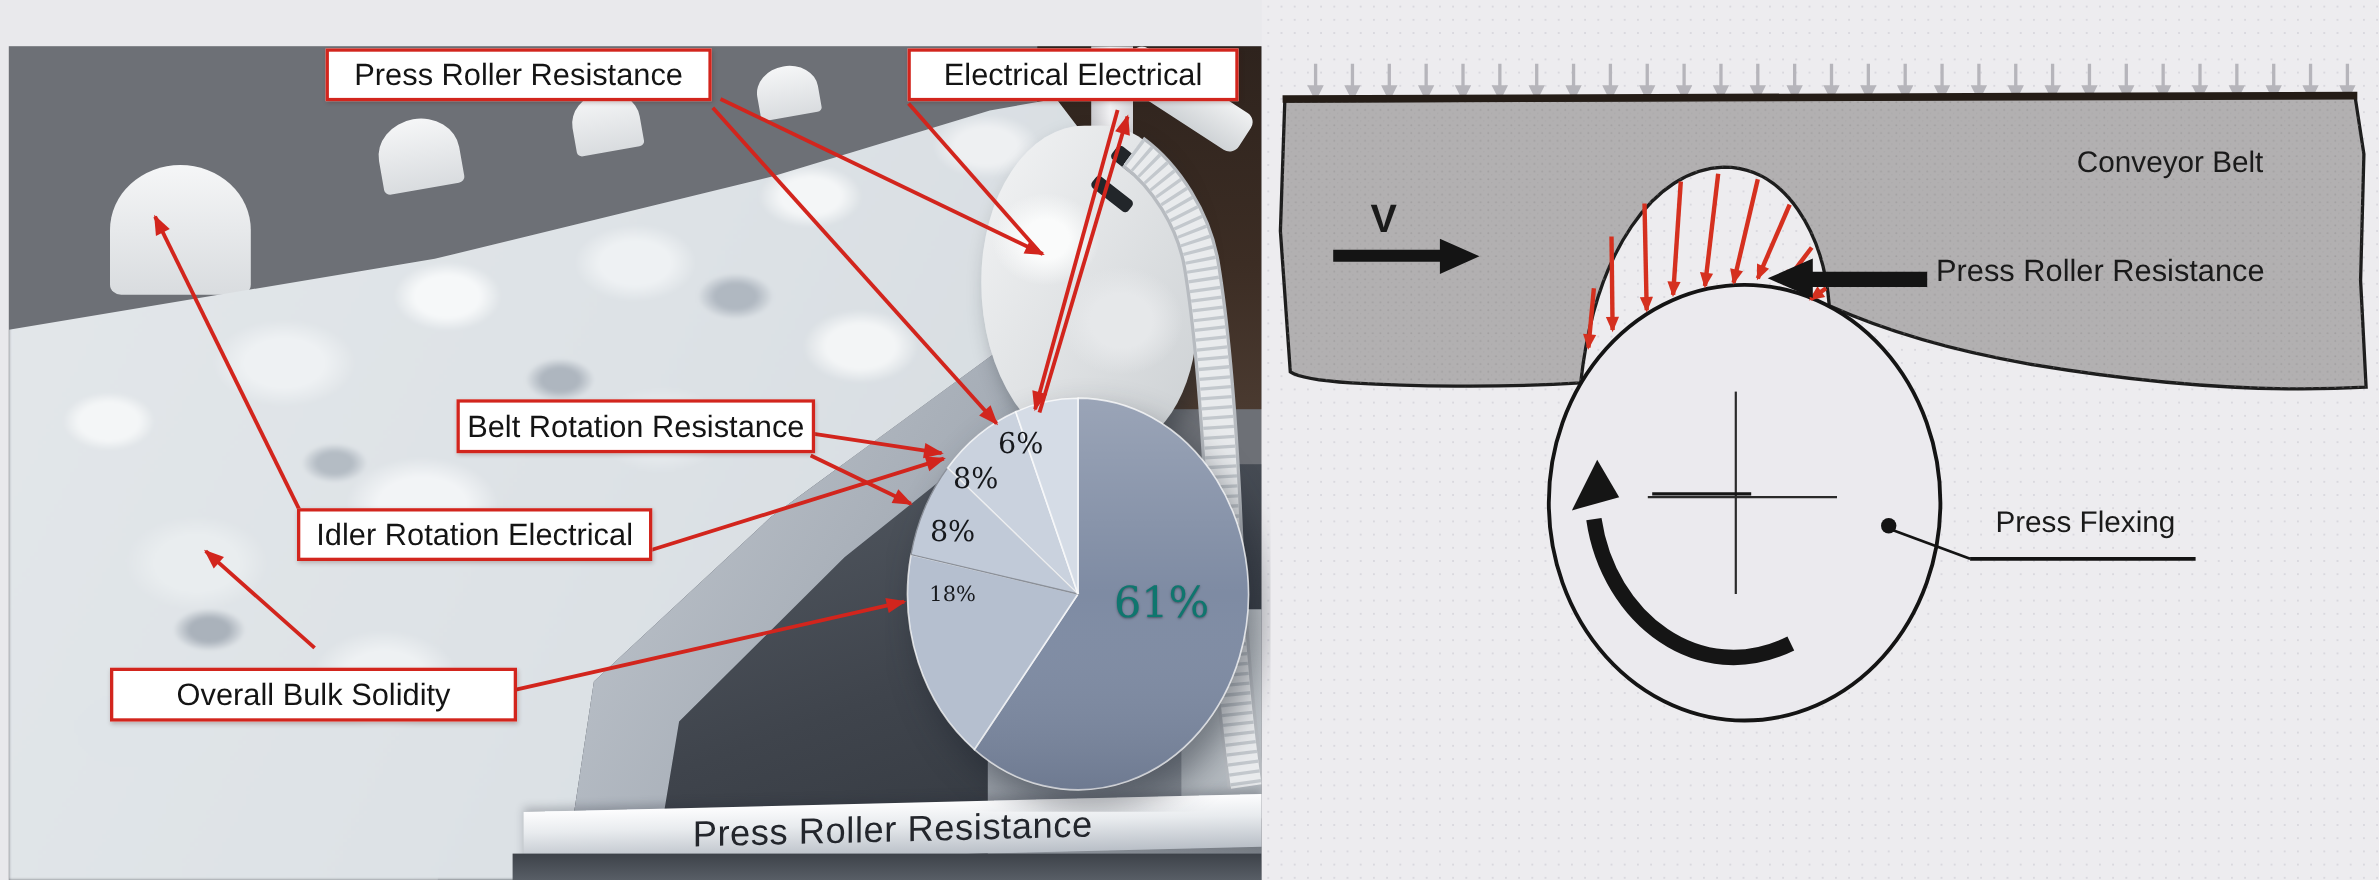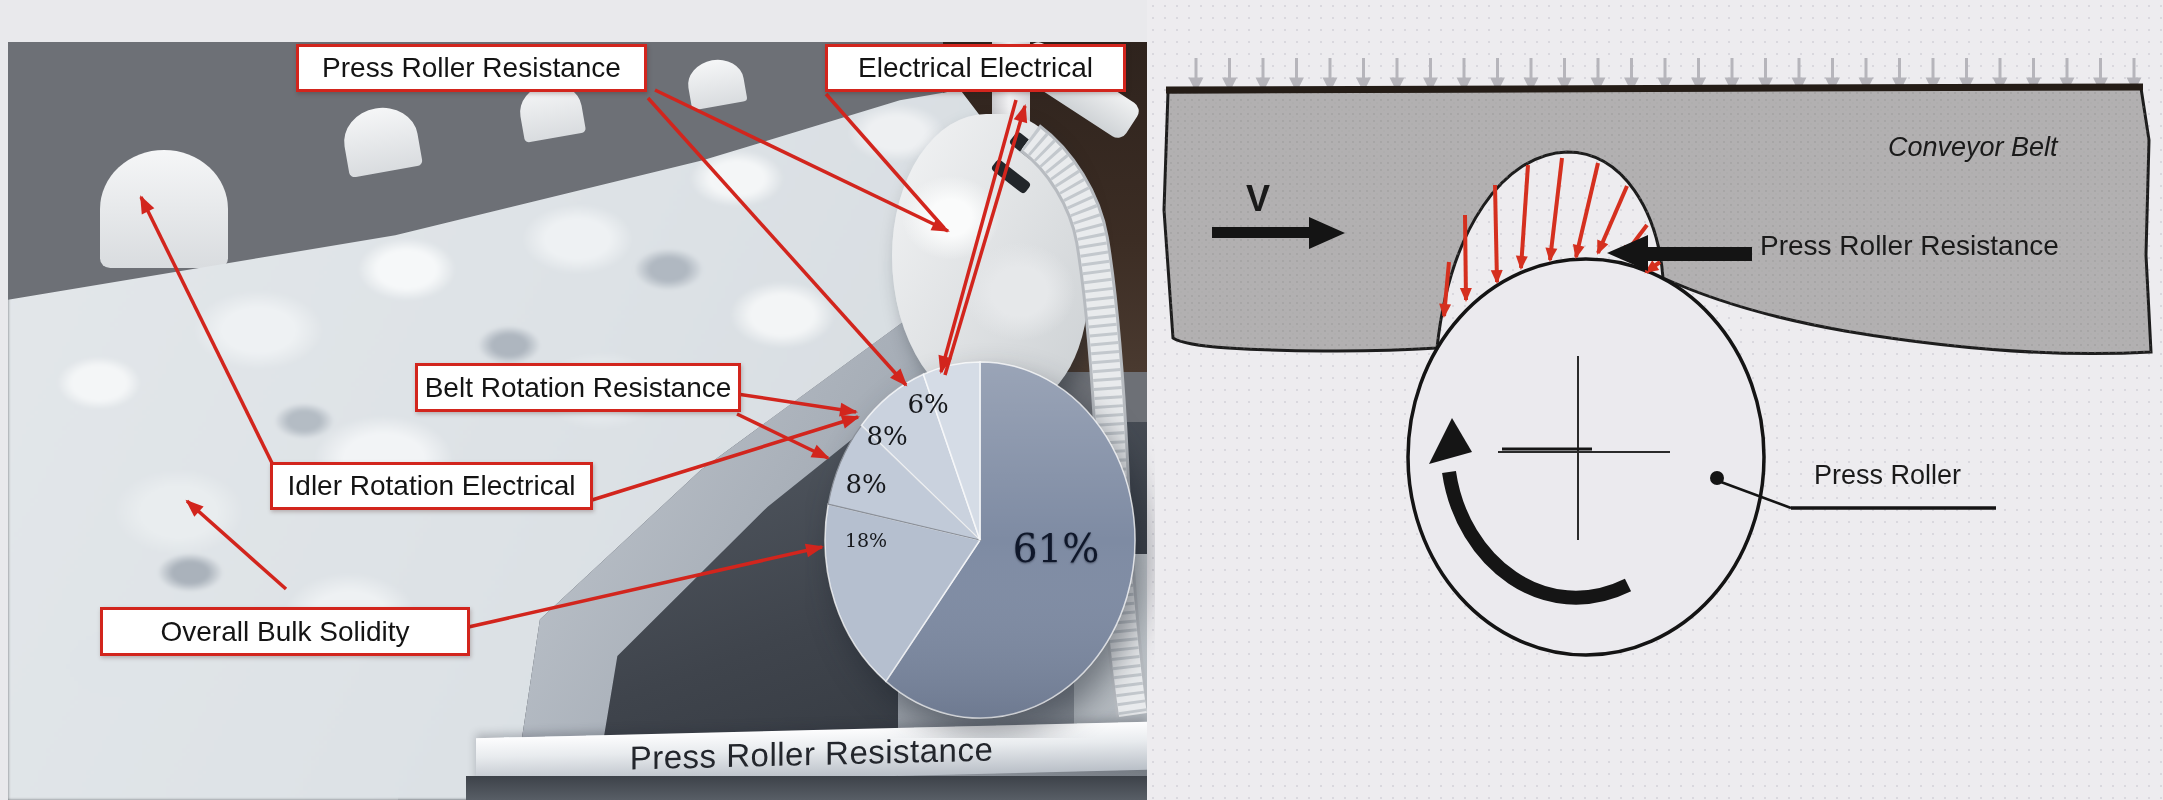--- a/index.html
+++ b/index.html
@@ -98,40 +98,40 @@
   }
   .banner span{font-size:33px;color:#23262c;letter-spacing:.5px;}
   .bottom-strip{
     position:absolute;left:458px;top:734px;width:681px;height:24px;
     background:linear-gradient(180deg,#3d4249,#585e66);
   }
   
   #pie{position:absolute;left:805px;top:342px;width:350px;height:396px;z-index:6;}
   #pie svg{position:absolute;left:0;top:0;}
   .pie-label{position:absolute;transform:translate(-50%,-50%);font-family:"DejaVu Serif",serif;color:#16181c;white-space:nowrap;}
-  .pie-label.big{color:#0f172a;text-shadow:0 1px 2px rgba(20,25,40,.5);}
+  .pie-label.big{color:#0f766e;text-shadow:0 1px 2px rgba(20,25,40,.5);}
   
   .callout{
     position:absolute;z-index:11;background:#ffffff;
     border:3px solid var(--red,#d2251d);
     display:flex;align-items:center;justify-content:center;
     color:#141414;font-size:28px;white-space:nowrap;
     box-shadow:1px 2px 4px rgba(60,20,15,.25);
   }
   
   #overlay{position:absolute;left:0;top:0;z-index:10;}
   
   #rightbg{
     position:absolute;left:1147px;top:0;width:1016px;height:800px;
     background-image:radial-gradient(#d9d8de 1px,rgba(217,216,222,0) 1.3px);
     background-size:12px 12px;background-color:#edecef;
   }
   #rightsvg{position:absolute;left:1147px;top:0;z-index:2;}
   .rp-text{position:absolute;z-index:3;color:#1a1a1a;white-space:nowrap;}
-  .rp-text.cb{left:1888px;top:132px;font-size:27px;font-style:italic;}
+  .rp-text.cb{left:1888px;top:132px;font-size:27px;}
   .rp-text.prr{left:1760px;top:230px;font-size:28px;}
   .rp-text.pr{left:1814px;top:460px;font-size:27px;}
   .rp-text.vel{left:1246px;top:178px;font-size:36px;font-weight:bold;}
 </style>
 </head>
 <body>
 
 <div id="photo">
   <div class="wood"></div>
   <div class="wood-dark-right"></div>
@@ -298,14 +298,14 @@
 
   <polygon points="1212,227 1309,227 1309,217 1345,233 1309,249 1309,238 1212,238" fill="#141414"></polygon>
 
   <circle cx="1717" cy="478" r="7" fill="#141414"></circle>
   <line x1="1721" y1="482" x2="1791" y2="508" stroke="#141414" stroke-width="2.5"></line>
   <line x1="1791" y1="508" x2="1996" y2="508" stroke="#141414" stroke-width="3.5"></line>
 </svg>
 
 <div class="rp-text cb">Conveyor Belt</div>
 <div class="rp-text prr">Press Roller Resistance</div>
-<div class="rp-text pr">Press Roller</div>
+<div class="rp-text pr">Press Flexing</div>
 <div class="rp-text vel">V</div>
 
 </body></html>

